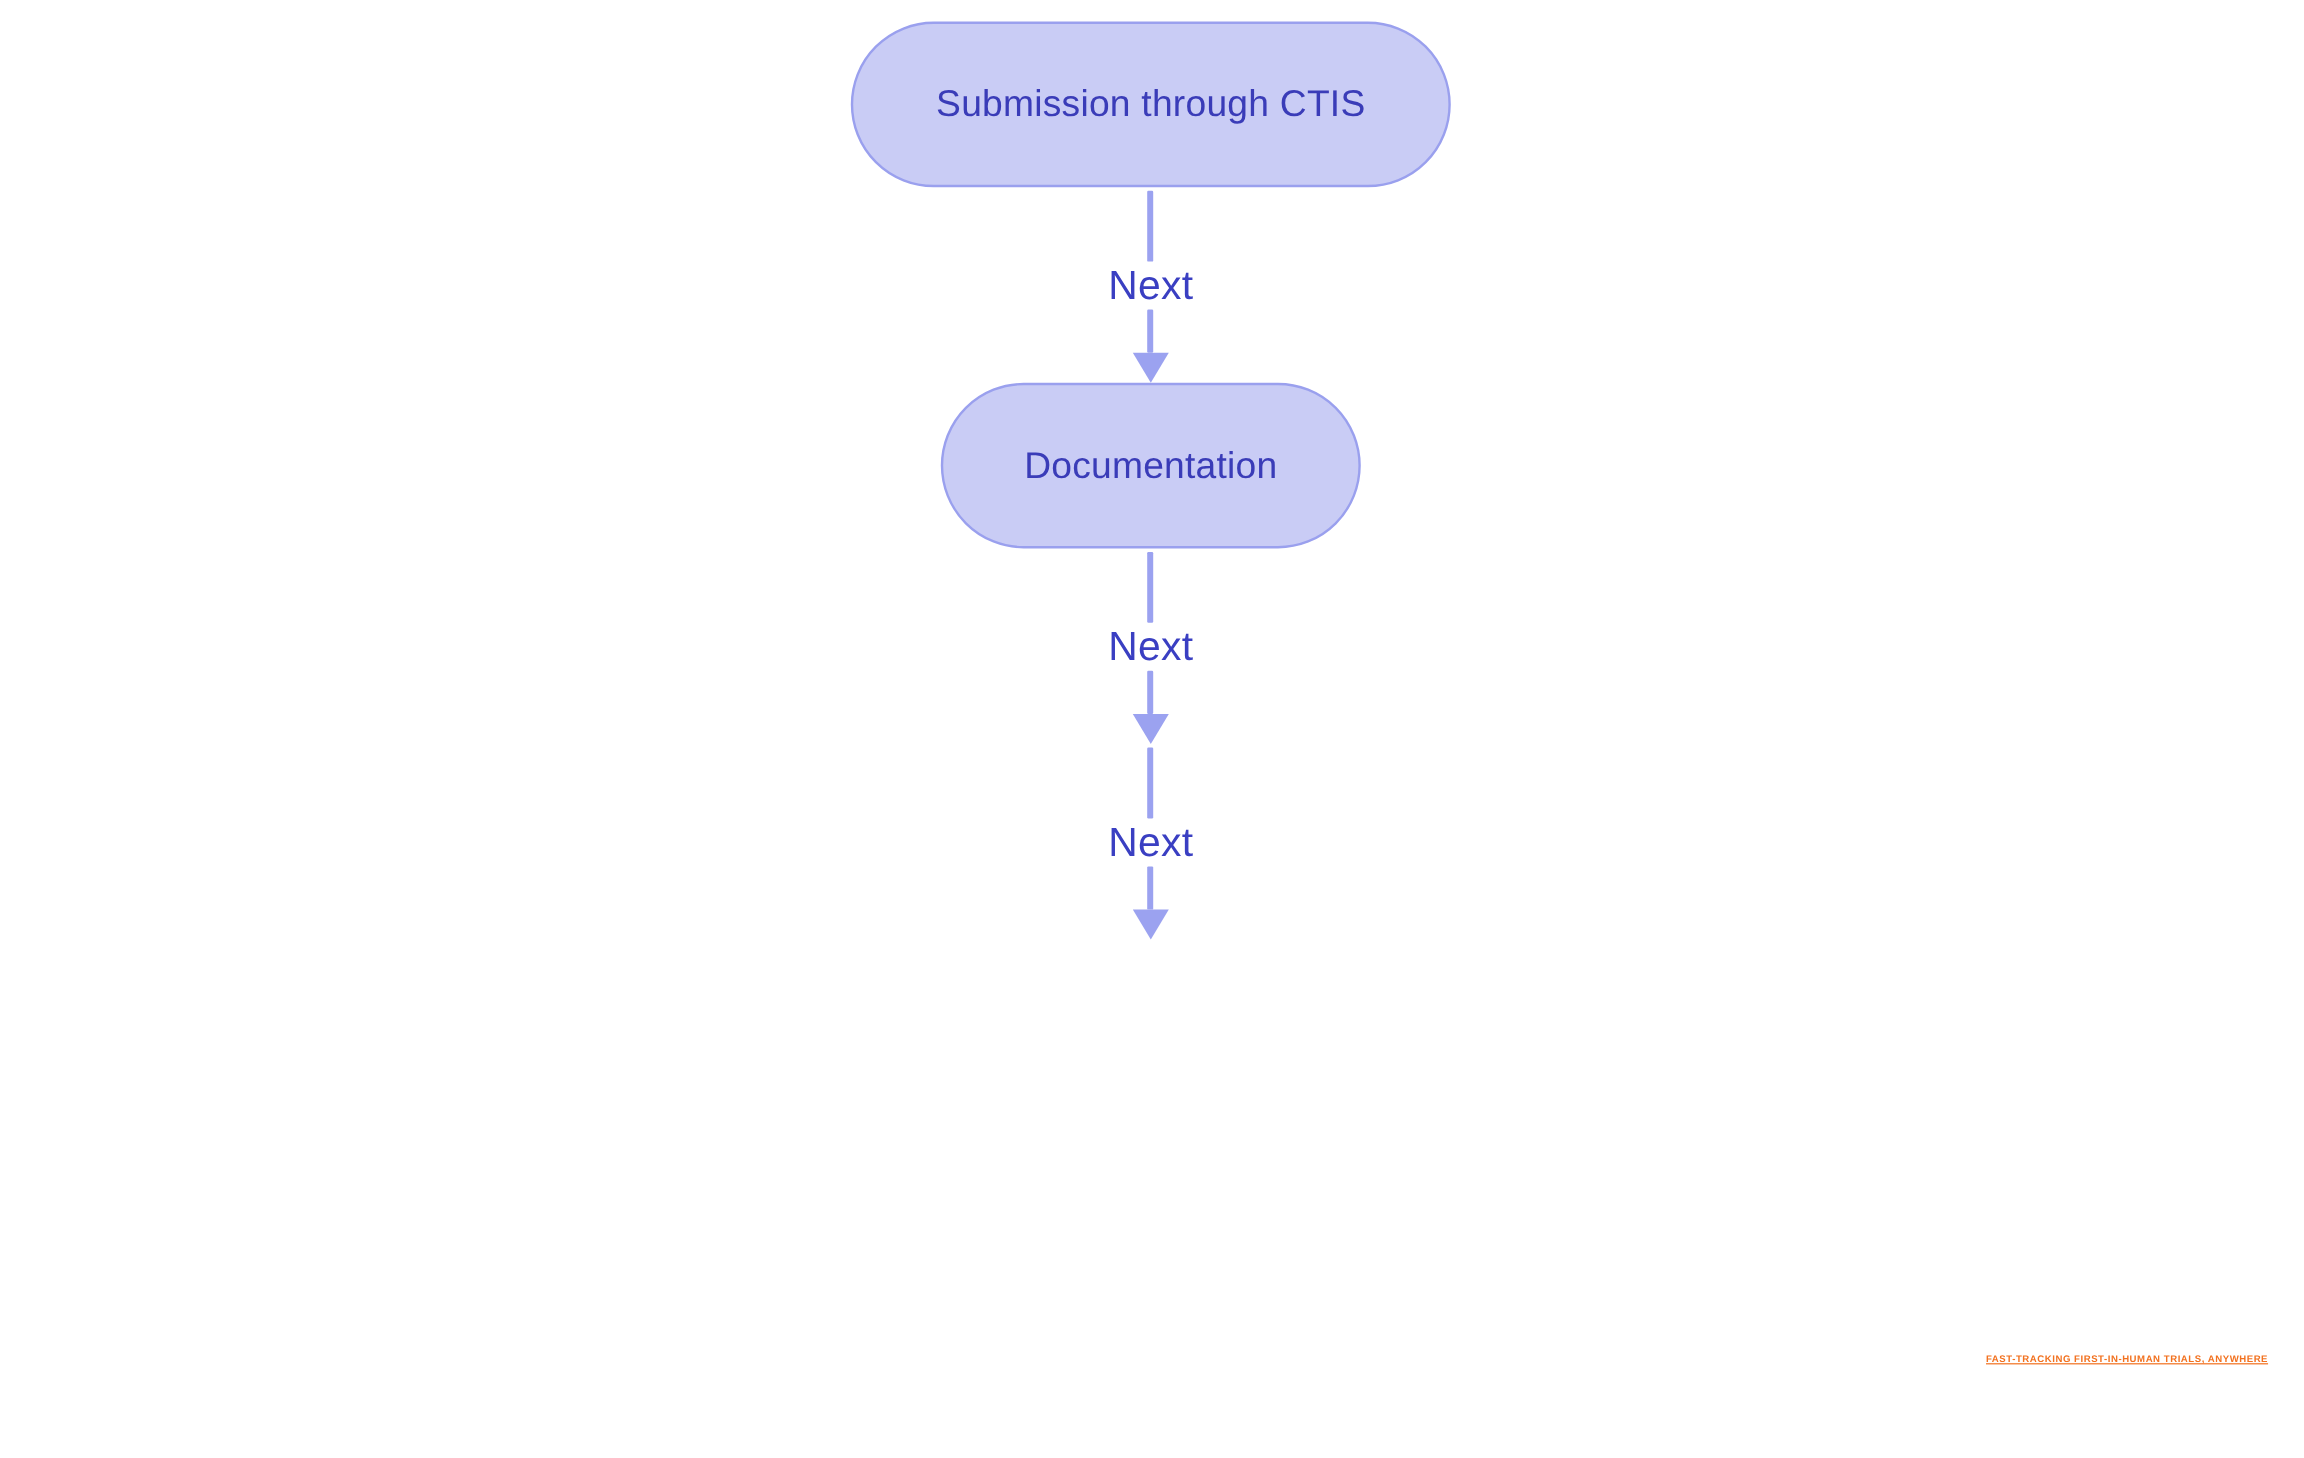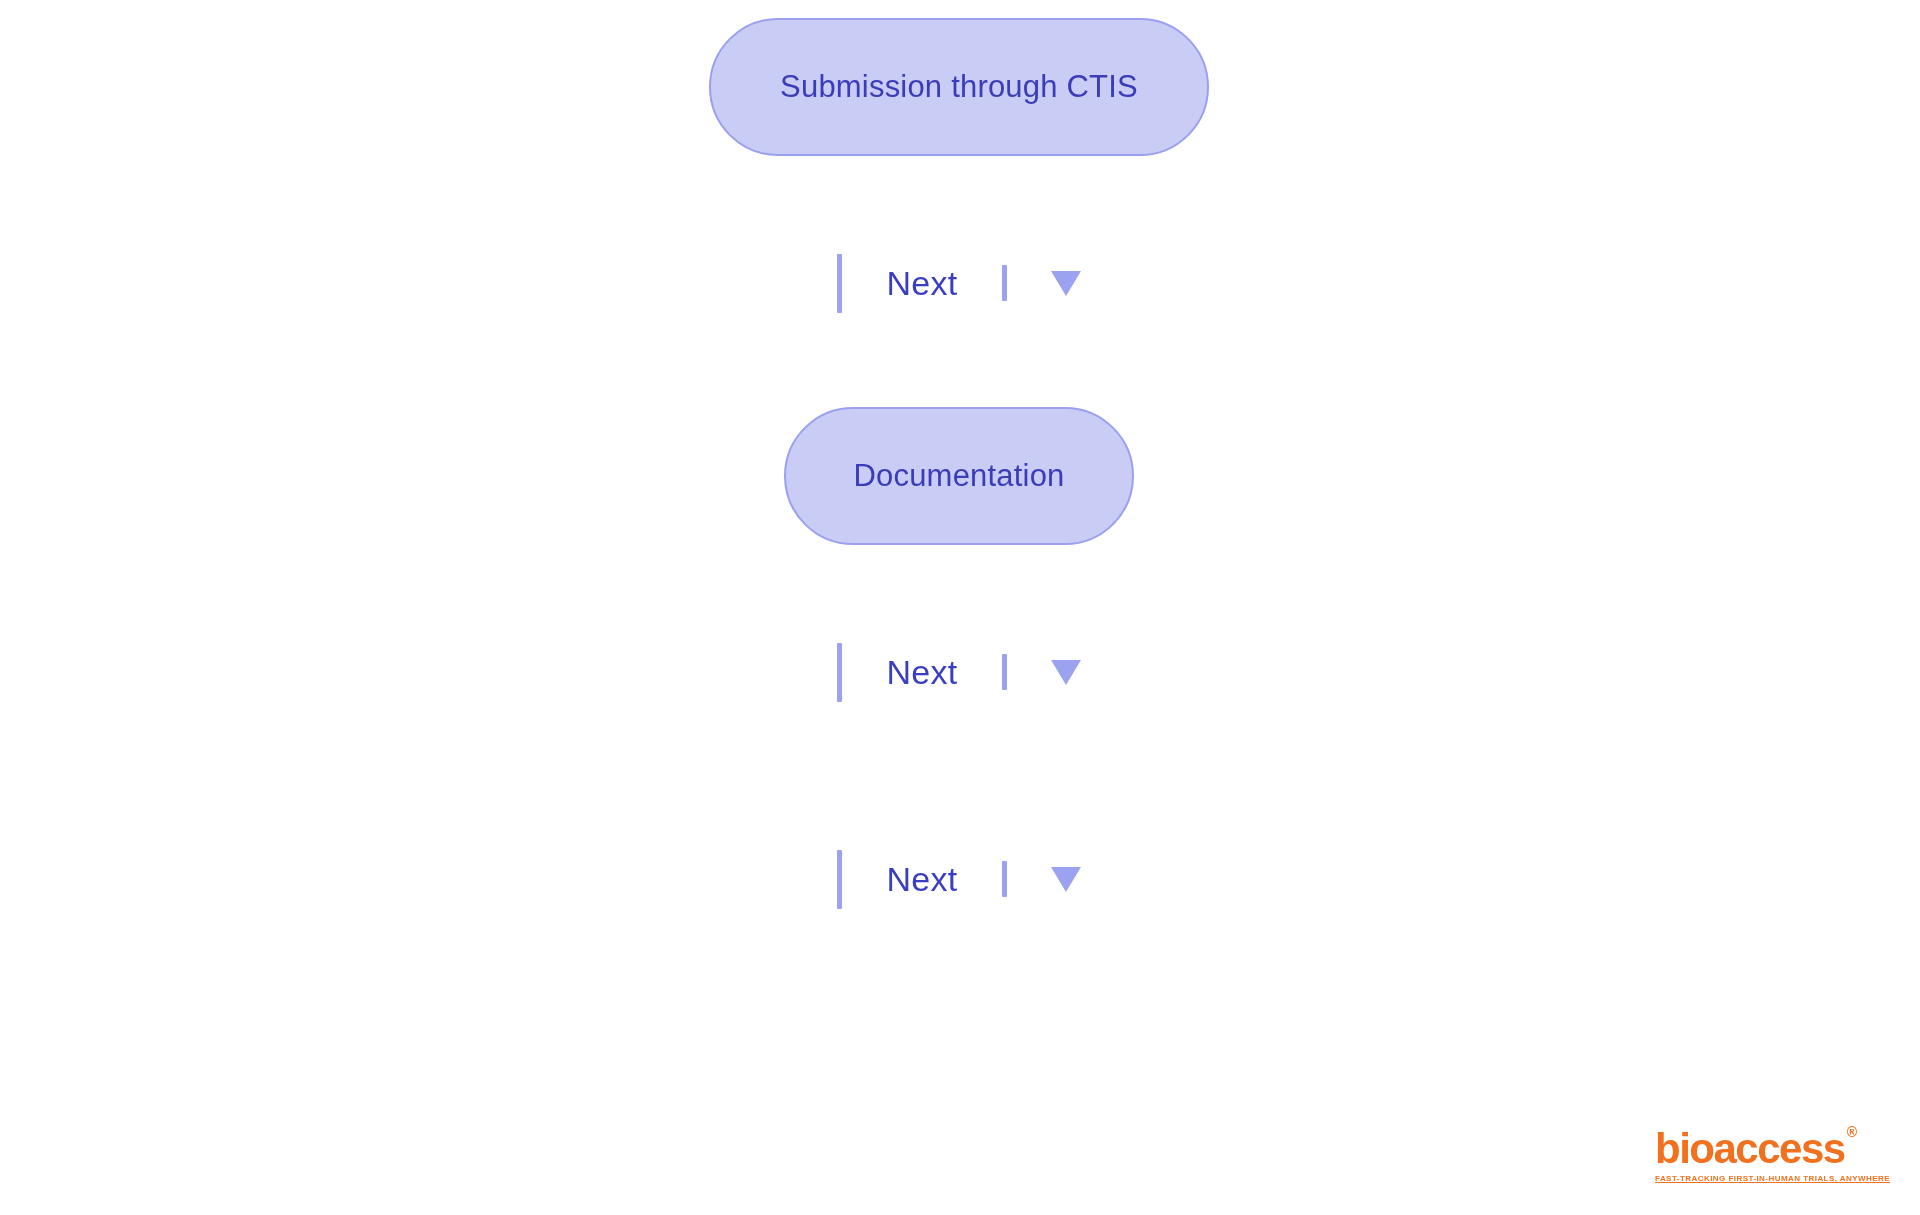--- a/index.html
+++ b/index.html
@@ -4,21 +4,21 @@
 <style>
   :root{
     --node-fill:#c9ccf5;
     --node-border:#9aa0ee;
     --node-text:#3a3cb8;
     --connector:#9ba2f0;
     --edge-label:#3a3fc2;
     --logo-orange:#f2711f;
     --bg:#ffffff;
   }
-  *{margin:0;padding:0;box-sizing:border-box;gap:44px;}
+  *{margin:0;padding:0;box-sizing:border-box;}
   html,body{width:1920px;height:1215px;}
   body{
     background:var(--bg);
     font-family:"Liberation Sans", sans-serif;
     position:relative;
     overflow:hidden;
   }
   .flow{
     position:absolute;
     left:959px;
@@ -41,21 +41,21 @@
     letter-spacing:0.2px;
     white-space:nowrap;
   }
   .node-1{width:500px;}
   .node-2{width:350px;}
   .node-3{width:524px;}
   .node-4{width:395px;}
   .connector{
     height:163px;
     display:flex;
-    flex-direction:row;
+    flex-direction:column;
     align-items:center;
     padding-top:3px;
   }
   .conn-line{
     width:5px;
     background:var(--connector);
     border-radius:1px;
   }
   .seg1{height:59px;}
   .seg2{height:36px;}
@@ -135,17 +135,14 @@
     <div class="conn-line seg1"></div>
     <div class="edge-label">Next</div>
     <div class="conn-line seg2"></div>
     <div class="arrowhead"></div>
   </div>
 
 
 </div>
 
 <div class="brand">
-  <div>
-    <span class="brand-word">bioaccess</span><span class="brand-reg">®</span>
-  </div>
   <div class="brand-tagline">FAST-TRACKING FIRST-IN-HUMAN TRIALS, ANYWHERE</div>
 </div>
 
 </body></html>

